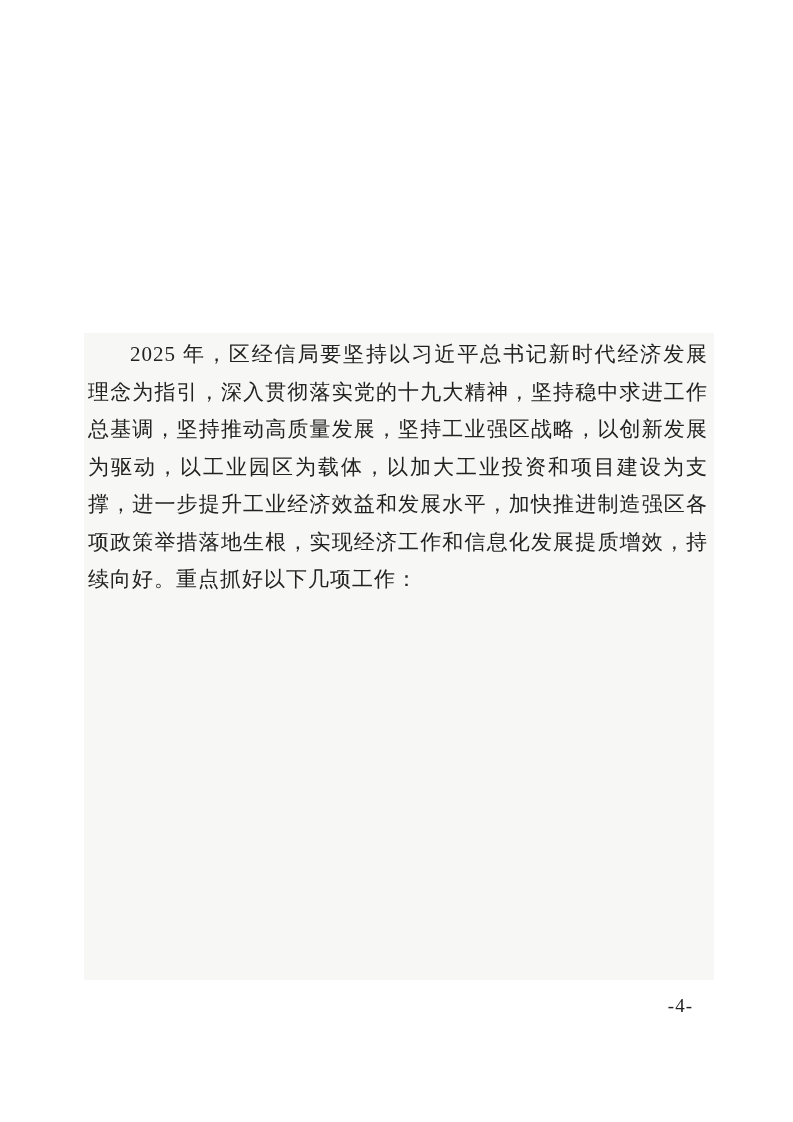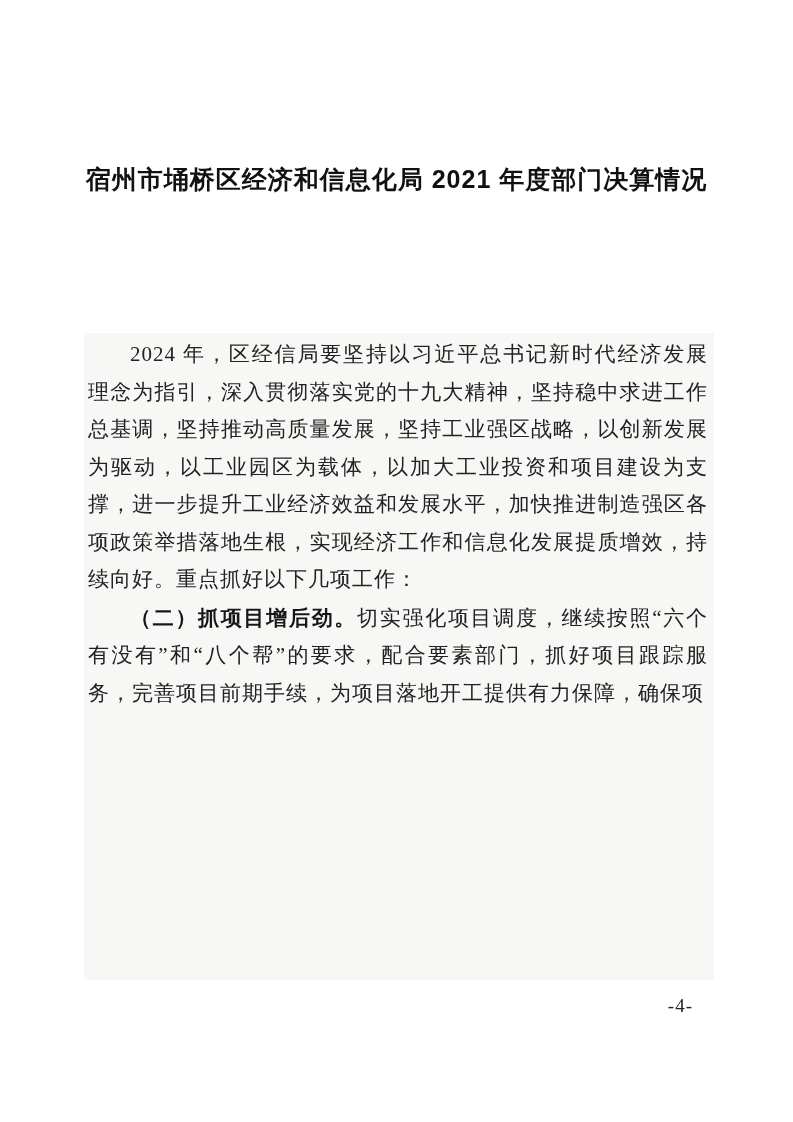--- a/index.html
+++ b/index.html
@@ -99,26 +99,24 @@
     color: #222222;
   }
 </style>
 </head>
 <body>
 
 <div class="page">
 
   <div class="scan-shade"></div>
 
-  <h1 class="doc-title">宿州市埇桥区经济和信息化局 2021 年度部门决算情况</h1>
 
 
 
   <div class="body-text">
-    <p><span>2024 年，区经信局要坚持以习近平总书记新时代经济发展理念为指引，深入贯彻落实党的十九大精神，坚持稳中求进工作总基调，坚持推动高质量发展，坚持工业强区战略，以创新发展为驱动，以工业园区为载体，以加大工业投资和项目建设为支撑，进一步提升工业经济效益和发展水平，加快推进制造强区各项政策举措落地生根，实现经济工作和信息化发展提质增效，持续向好。重点抓好以下几项工作：</span></p>
+    <p><span>2025 年，区经信局要坚持以习近平总书记新时代经济发展理念为指引，深入贯彻落实党的十九大精神，坚持稳中求进工作总基调，坚持推动高质量发展，坚持工业强区战略，以创新发展为驱动，以工业园区为载体，以加大工业投资和项目建设为支撑，进一步提升工业经济效益和发展水平，加快推进制造强区各项政策举措落地生根，实现经济工作和信息化发展提质增效，持续向好。重点抓好以下几项工作：</span></p>
 
 
-    <p><span class="lead">（二）抓项目增后劲。</span><span>切实强化项目调度，继续按照“六个有没有”和“八个帮”的要求，配合要素部门，抓好项目跟踪服务，完善项目前期手续，为项目落地开工提供有力保障，确保项</span></p>
   </div>
 
   <div class="page-number">-4-</div>
 
 </div>
 
 </body></html>

